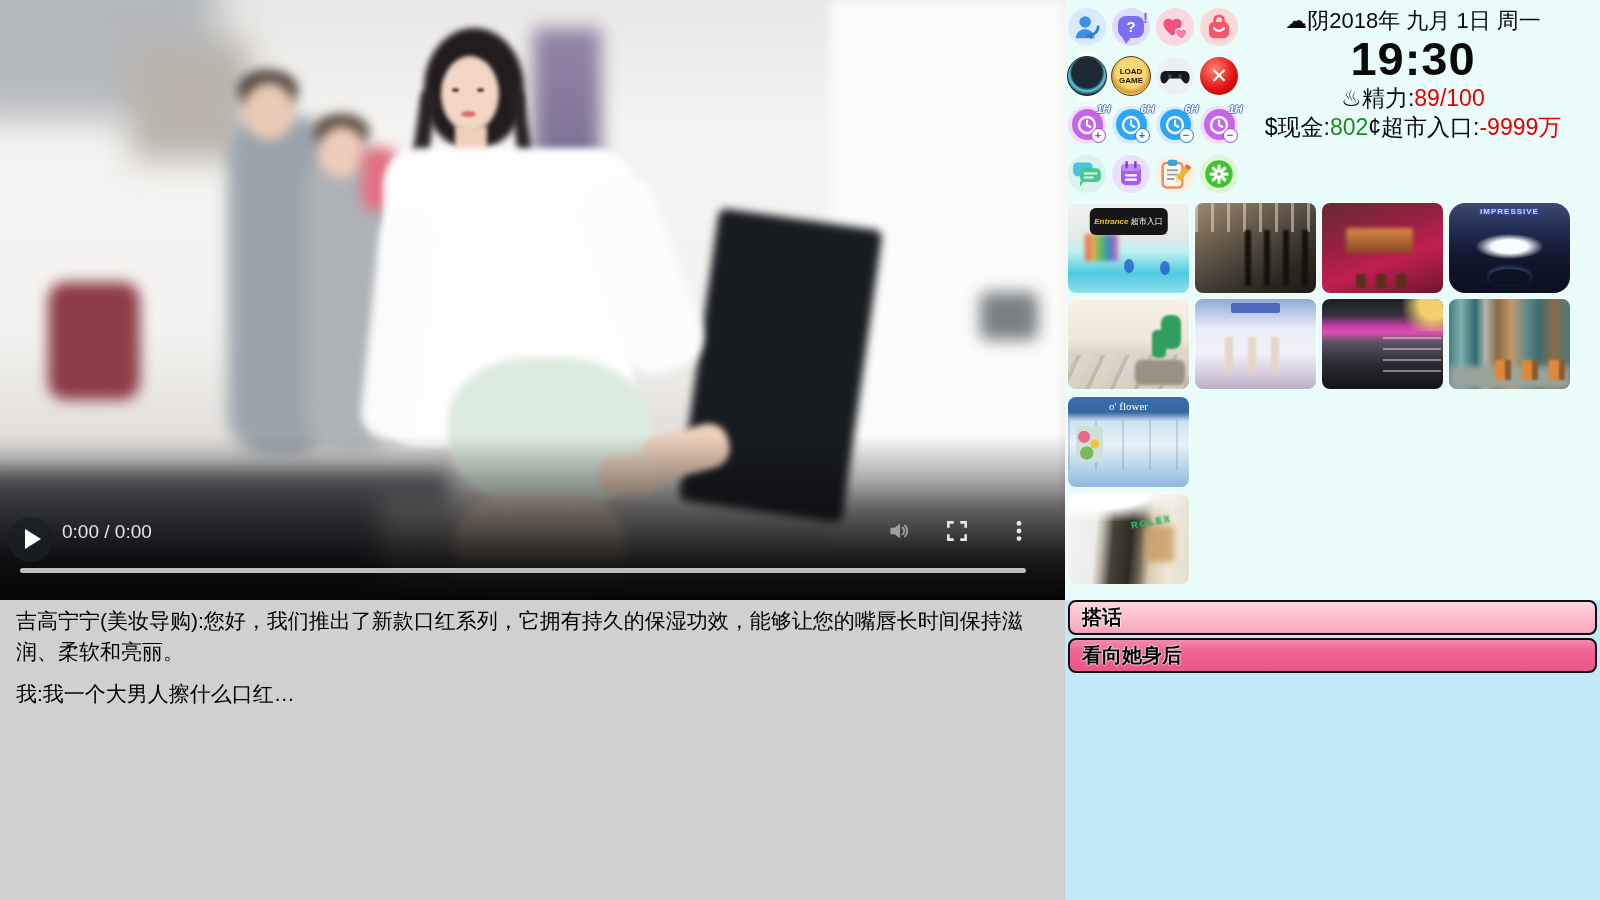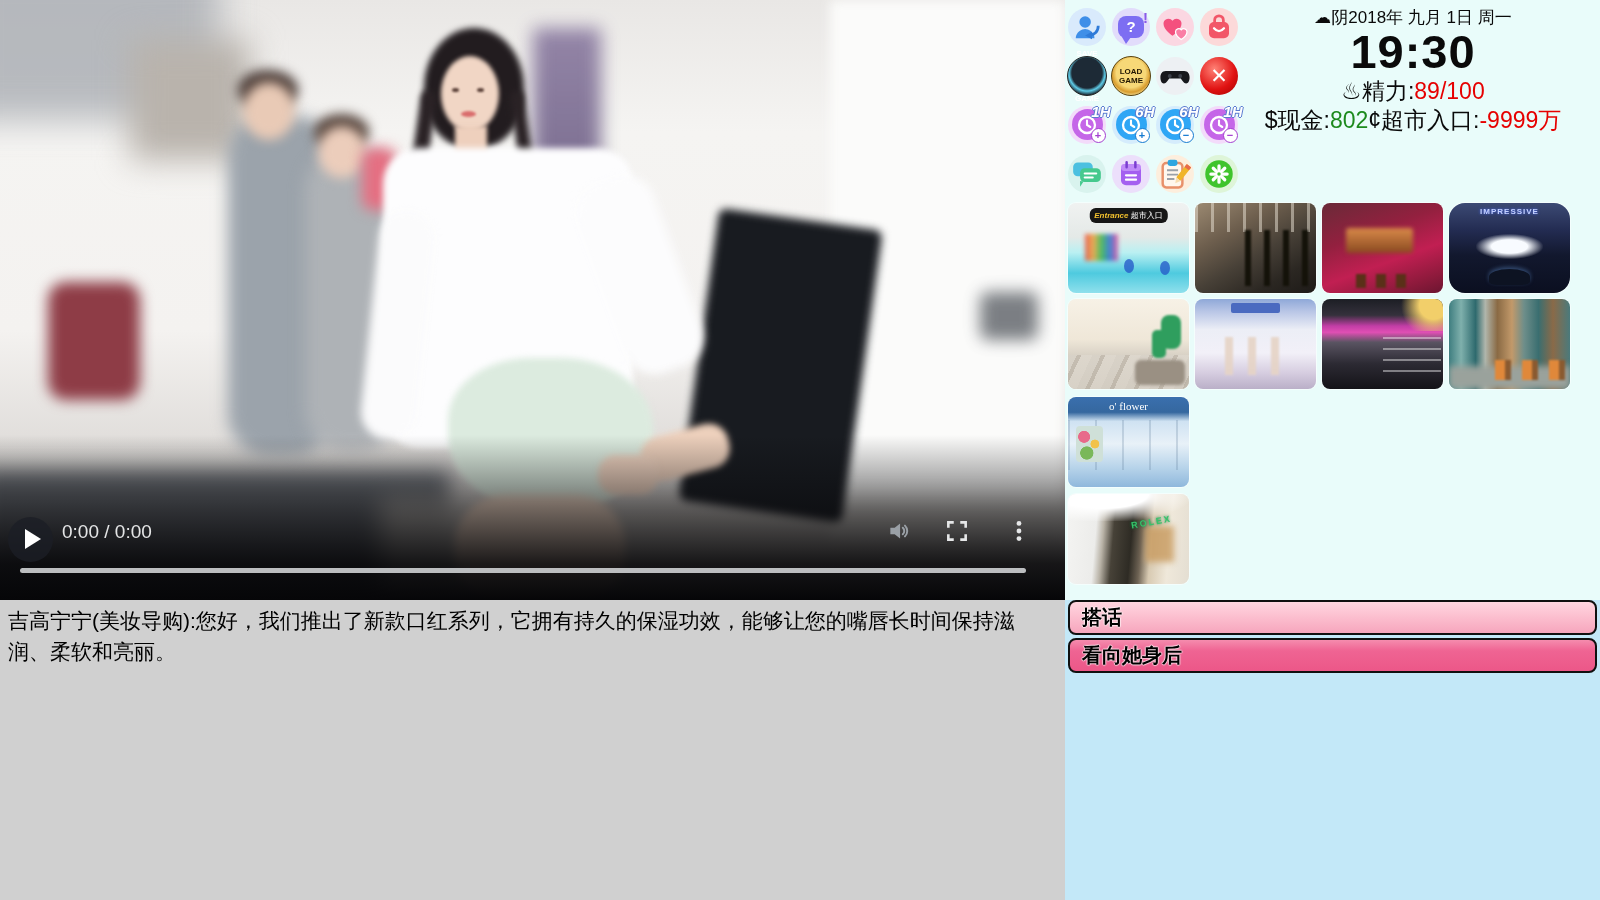--- a/index.html
+++ b/index.html
@@ -16,21 +16,21 @@
   .vplay{position:absolute;left:8px;top:517px;width:45px;height:45px;border:none;border-radius:50%;
          background:rgba(28,30,38,.8);cursor:pointer;}
   .vplay-tri{position:absolute;left:17px;top:12px;width:0;height:0;border-left:16px solid #fff;
              border-top:10px solid transparent;border-bottom:10px solid transparent;}
   .vtime{position:absolute;left:62px;top:521px;color:#e4e5e6;font-size:19px;}
   .vicon{position:absolute;top:518px;width:26px;height:26px;}
   .vprogress{position:absolute;left:20px;top:568px;width:1006px;height:5px;background:#bcbec0;border-radius:3px;}
 
   
   .dialog{position:absolute;left:0;top:600px;width:1065px;height:300px;background:#d0d0d0;box-sizing:border-box;
-          padding:5px 10px 0 8px;}
+          padding:5px 10px 0 16px;}
   .dialog p{margin:0 0 11px 0;font-size:21px;line-height:31px;color:#000;}
 
   
   .panel{position:absolute;left:1065px;top:0;width:535px;height:900px;background:#e9fcfa;}
   .panel-lower{position:absolute;left:0;top:600px;width:535px;height:300px;background:#c3e8f8;}
 
   
   .icon-grid{position:absolute;left:0;top:2px;display:grid;grid-template-columns:repeat(4,44px);
              grid-auto-rows:49px;place-items:center;}
   .ibtn{width:38px;height:38px;border-radius:50%;display:flex;align-items:center;justify-content:center;
@@ -43,44 +43,44 @@
               align-items:center;justify-content:center;}
   .save{background:radial-gradient(circle at 50% 42%,#1d2a36 0 52%,#5ecce8 62%,#1a2630 76%,#a5e0f0 88%,#0c1218 100%);
         border:1px solid #222;color:#fff;gap:36px;}
   .load{background:radial-gradient(circle at 50% 42%,#f7d877 0 50%,#d89c2e 66%,#f5e9a8 82%,#7a5a10 100%);
         border:1px solid #5a430e;color:#201500;}
   .save span,.load span{font-size:8px;font-weight:800;line-height:9px;letter-spacing:0;}
   .xbtn{background:radial-gradient(circle at 38% 32%,#ff8276,#e01212 58%,#a30000 100%);
         color:#fff;font-size:21px;font-weight:800;line-height:36px;}
   .clk{width:31px;height:31px;border-radius:50%;position:relative;display:flex;align-items:center;justify-content:center;}
   .clk-purple{background:#c566e8;} .clk-blue{background:#2fa6f5;}
-  .clk-badge{position:absolute;top:-6px;right:-8px;font-style:italic;font-weight:800;font-size:15px;color:#fff;
+  .clk-badge{position:absolute;top:-6px;right:-8px;font-style:italic;font-weight:800;font-size:11px;color:#fff;
              text-shadow:-1px 0 0 #5a7ad0,1px 0 0 #5a7ad0,0 -1px 0 #5a7ad0,0 1px 0 #5a7ad0;}
   .clk-sign{position:absolute;bottom:-3px;right:-3px;width:13px;height:13px;border-radius:50%;background:#fff;
             font-size:11px;font-weight:800;line-height:12px;text-align:center;}
   .clk-purple .clk-sign{color:#a43fd0;border:1px solid #a43fd0;}
   .clk-blue .clk-sign{color:#157ad0;border:1px solid #157ad0;}
   .help-bubble{width:26px;height:22px;border-radius:8px;background:#7d6ef2;color:#fff;font-weight:800;
                font-size:15px;text-align:center;line-height:22px;position:relative;}
   .help-bubble::after{content:"";position:absolute;left:4px;bottom:-6px;border-left:4px solid transparent;
                border-right:5px solid transparent;border-top:7px solid #7d6ef2;}
   .help-bang{position:absolute;top:1px;right:2px;color:#8a5ae8;font-weight:800;font-size:15px;}
 
   
   .status{position:absolute;left:168px;top:6px;width:360px;text-align:center;color:#0a0a0a;}
-  .s-date{font-size:17px;}
+  .s-date{font-size:22px;}
   .s-time{font-size:47px;font-weight:700;letter-spacing:1px;margin-top:-2px;line-height:50px;}
   .s-sub{font-size:23px;line-height:29px;}
   .red{color:#e60000;} .green{color:#1d8a1d;}
 
   
   .thumb{position:absolute;width:121px;height:90px;border-radius:8px;overflow:hidden;cursor:pointer;
          box-shadow:0 0 0 1px rgba(255,255,255,.5);}
   .t-sign{position:absolute;top:5px;left:50%;transform:translateX(-50%);background:#161616;
-          font-size:8px;padding:2px 5px;border-radius:6px;white-space:nowrap;z-index:3;}
+          font-size:8px;padding:8px 5px;border-radius:6px;white-space:nowrap;z-index:3;}
   .sign-en{color:#f2c12e;font-weight:bold;font-style:italic;}
   .sign-cn{color:#fff;}
   .t-super{background:linear-gradient(180deg,#f0f2f1 0%,#e4e9e7 38%,#baf0f2 55%,#4ecadf 78%,#8fe0ec 100%);}
   .t-super::before{content:"";position:absolute;left:14%;top:34%;width:27%;height:30%;
           background:linear-gradient(90deg,#e84a3a,#f0a23a,#3ab54a,#2a6fd0,#e84a9a);filter:blur(2px);opacity:.85;}
   .t-super::after{content:"";position:absolute;left:46%;top:62%;width:10px;height:14px;background:#2255c8;
           border-radius:50%;box-shadow:36px 2px 0 #2255c8;opacity:.75;}
   .t-gym{background:linear-gradient(150deg,#9c8a72 0%,#6e5f4e 30%,#474037 55%,#2b2722 78%,#1d1a17 100%);}
   .t-gym::before{content:"";position:absolute;left:0;top:0;width:100%;height:32%;
           background:repeating-linear-gradient(90deg,rgba(235,228,215,.5) 0 3px,transparent 3px 16px);}
@@ -205,20 +205,21 @@
           <circle cx="12" cy="5" r="2.2"></circle>
           <circle cx="12" cy="12" r="2.2"></circle>
           <circle cx="12" cy="19" r="2.2"></circle>
         </svg>
     </span>
     <div class="vprogress"></div>
   </div>
 
   <div class="dialog">
     <p>吉高宁宁(美妆导购):您好，我们推出了新款口红系列，它拥有持久的保湿功效，能够让您的嘴唇长时间保持滋润、柔软和亮丽。</p>
+    <p>我:我一个大男人擦什么口红…</p>
   </div>
 
   <div class="panel">
     <div class="panel-lower"></div>
 
     <div class="icon-grid">
       <div class="ibtn h-blue">
         <svg viewBox="0 0 24 24" width="30" height="30">
             <circle cx="10.5" cy="8" r="4.6" fill="#3f8fe8"></circle>
             <path d="M3 21c0-5 5-7.4 7.5-7.4s7.5 2.4 7.5 7.4z" fill="#3f8fe8"></path>

